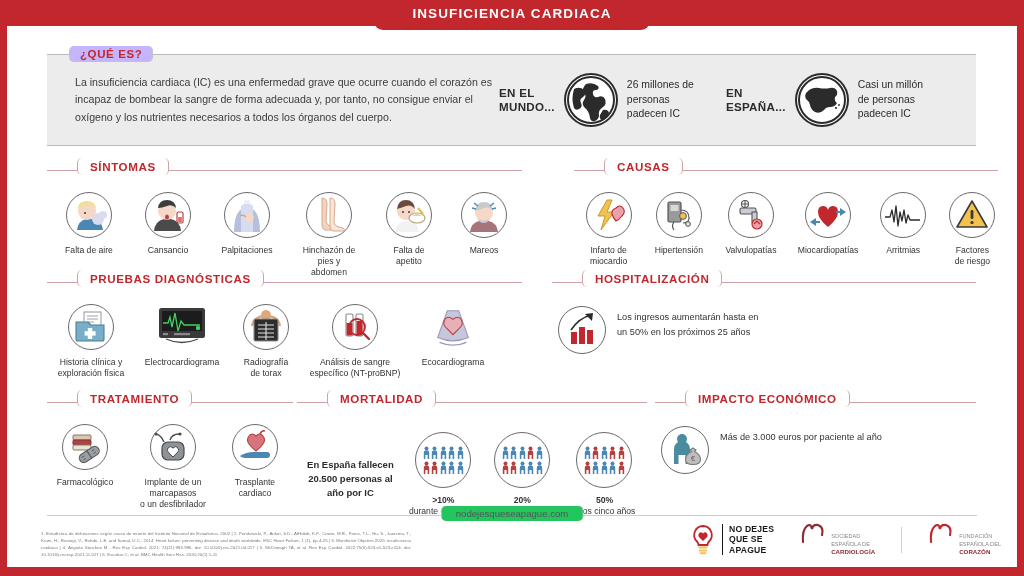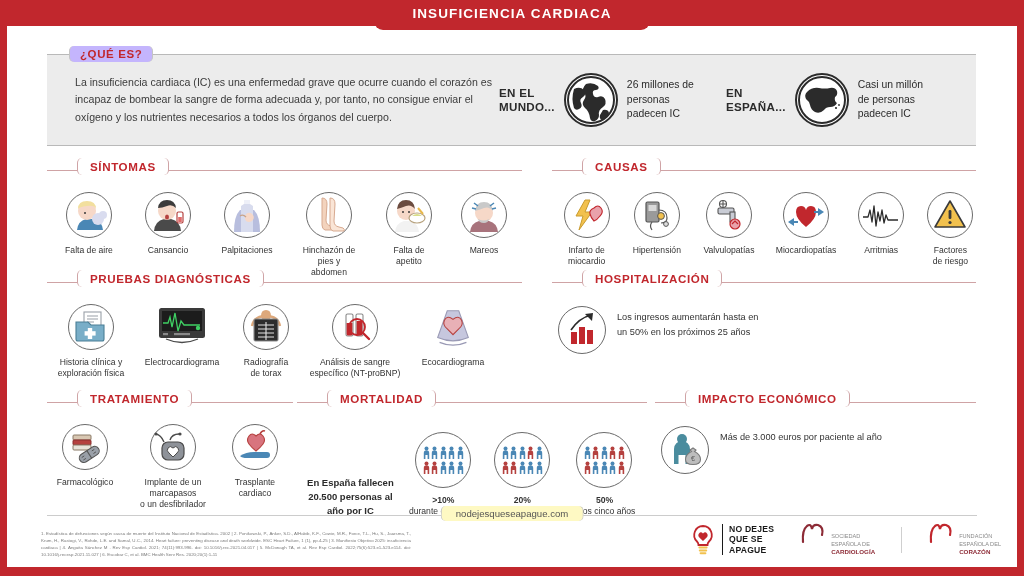--- a/index.html
+++ b/index.html
@@ -122,21 +122,21 @@
     margin: 0 auto 7px auto;
   }
   .people-grid { display: grid; grid-template-columns: repeat(5, 7px); gap: 1.5px; }
   .ppl { width: 7px; height: 13px; }
 
   
   .url-bar { position: absolute; left: 40px; right: 40px; top: 505px; height: 12px; }
   .url-bar .line { position: absolute; top: 6px; left: 0; right: 0; height: 1px; background: #cccccc; }
   .url-bar .tab {
     position: absolute; top: -3px; left: 50%; transform: translateX(-50%);
-    background: #fef9c3; padding: 0 14px; font-size: 9.6px; color: #555; line-height: 15px;
+    background: #22c55e; padding: 0 14px; font-size: 9.6px; color: #555; line-height: 15px;
     border-left: 1px solid #cccccc; border-right: 1px solid #cccccc; border-radius: 5px;
   }
   .refs {
     position: absolute; left: 34px; top: 526px; width: 370px;
     font-size: 4.4px; line-height: 1.62; color: #7a7a7a; text-align: justify;
   }
   .logos { position: absolute; right: 16px; top: 518px; display: flex; align-items: center; gap: 26px; }
   .logo-ndq { display: flex; align-items: center; gap: 6px; }
   .logo-ndq .txt {
     font-size: 8.6px; font-weight: bold; color: #1a1a1a; line-height: 1.22;
@@ -275,21 +275,21 @@
             <path d="M12 17 q1 -9 9 -9 q8 0 9 9 q-4 -5 -9 -3 q-5 2 -9 3 Z" fill="#c9c9c9"></path>
             <path d="M15 25 q6 3 11 0 q-1 4 -5 4 q-5 0 -6 -4 Z" fill="#c9c9c9"></path>
             <path d="M11 9 l4 3 M31 9 l-4 3 M9 14 l4 1 M33 14 l-4 1" stroke="#4a87b5" stroke-width="1.5"></path>
           </svg>
         </div>
         <div class="cap">Mareos</div>
       </div>
     </div>
   </div>
 
-  <div class="section" style="left:545px; top:158px; width:424px;">
+  <div class="section" style="left:567px; top:158px; width:424px;">
     <div class="sec-head">
       <div class="line"></div>
       <div class="tab">CAUSAS</div>
     </div>
     <div class="items" style="gap:17px; padding-left:8px;">
       <div class="item" style="width:54px">
         <div class="circ">
           <svg width="42" height="42" viewBox="0 0 42 42">
             <path d="M19 6 l-9 16 7 0 -4 14 13 -18 -7 0 5 -12 Z" fill="#f2c14e" stroke="#c99b2e" stroke-width="1"></path>
             <path d="M28 14 q4 -4 7 0 q3 4 -1 8 q-3 4 -6 5 q-3 -3 -4 -7 q-1 -4 4 -6 Z" fill="#e9a2ab" stroke="#c1272d" stroke-width="1.1"></path>
@@ -498,21 +498,21 @@
 cardiaco</div>
       </div>
     </div>
   </div>
 
   <div class="section" style="left:290px; top:390px; width:350px;">
     <div class="sec-head">
       <div class="line"></div>
       <div class="tab">MORTALIDAD</div>
     </div>
-    <div style="display:flex; align-items:flex-end; padding-top:8px;">
+    <div style="display:flex; align-items:center; padding-top:8px;">
       <div class="mort-lead">En España fallecen
 20.500 personas al
 año por IC</div>
       <div class="item" style="width:80px; padding-top:14px">
         <div class="people-circ">
           <div class="people-grid">
             <svg class="ppl" viewBox="0 0 7 13">
                 <circle cx="3.5" cy="2.5" r="2" fill="#4a87b5"></circle>
                 <path d="M0.8 13 V7 a2.7 2.7 0 0 1 5.4 0 V13 h-1.6 V9 h-2.2 V13 Z" fill="#4a87b5"></path>
               </svg>

